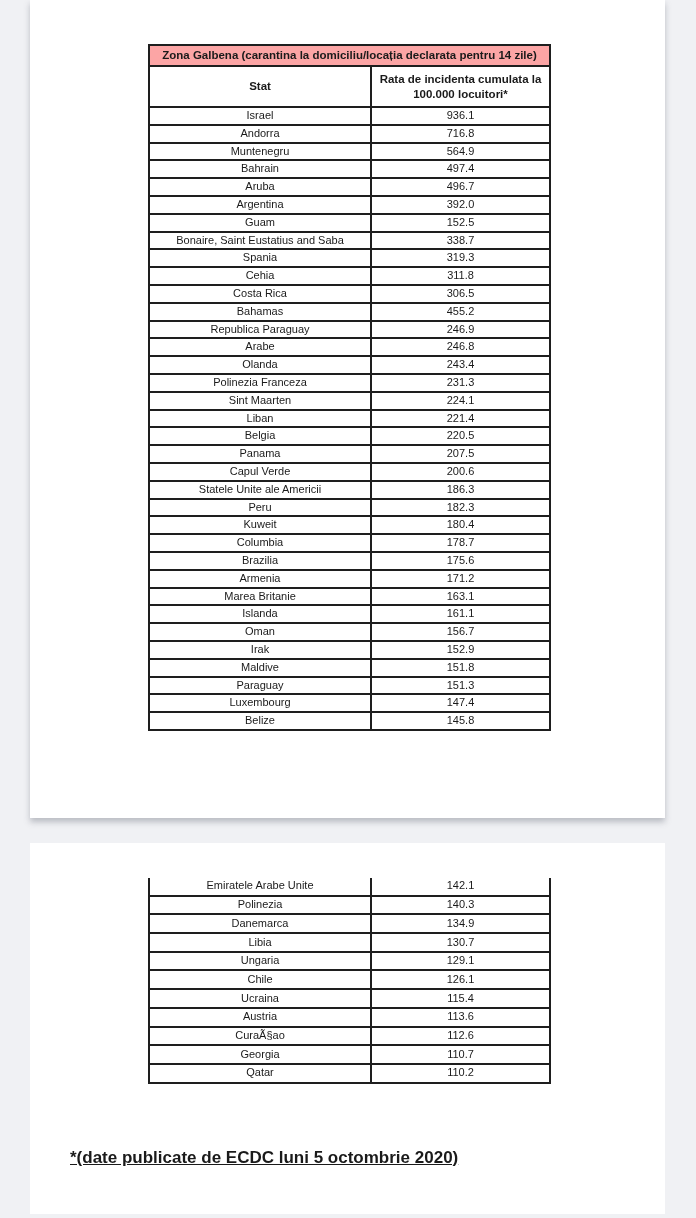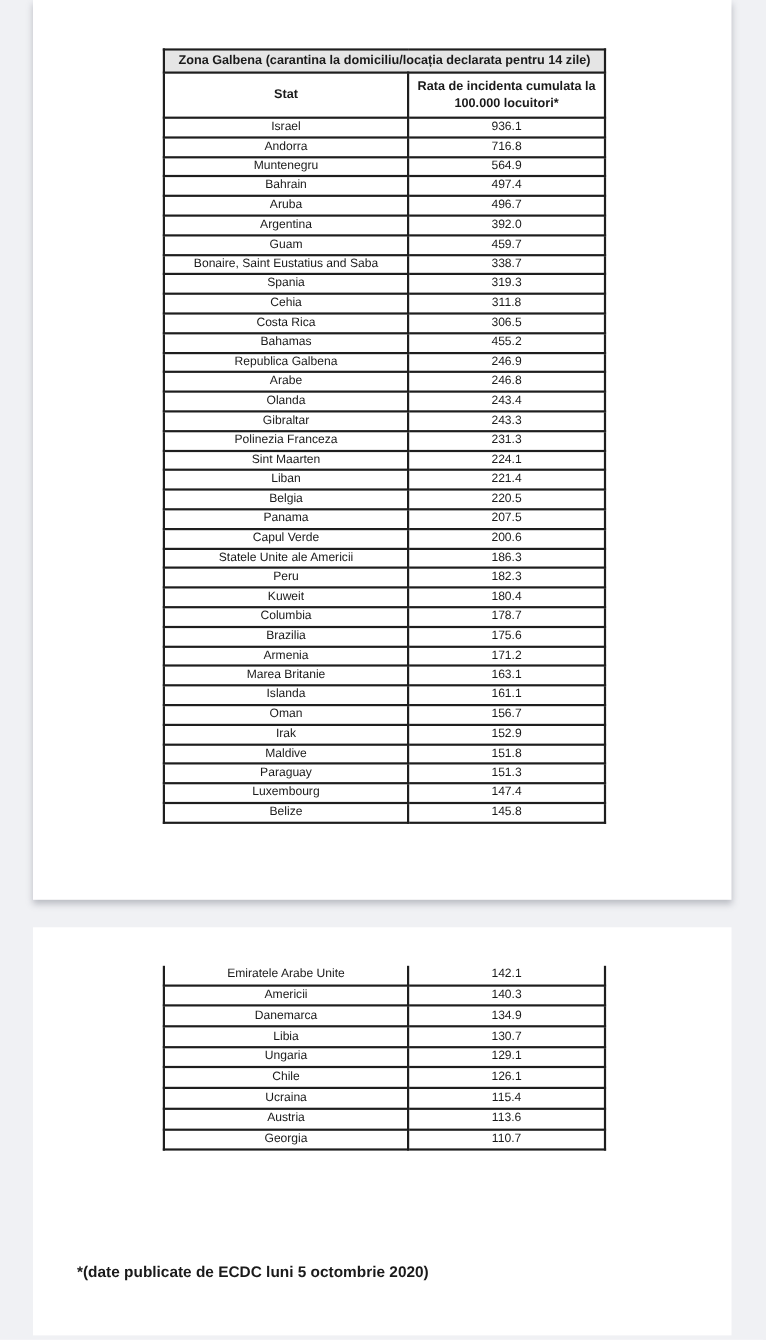--- a/index.html
+++ b/index.html
@@ -63,37 +63,38 @@
   }
   tr.col-header-row .line { display: block; }
   .t1 tbody td { height: 15.8px; }
   .t2 tbody td { height: 16.7px; }
   
   .t2 tbody tr:first-child td { border-top: none; }
   .footnote {
     position: absolute;
     left: 40px;
     top: 305px;
-    font-size: 14px;
+    font-size: 17px;
     font-weight: bold;
     white-space: nowrap;
+    text-decoration: underline;
   }
 </style>
 </head>
 <body>
 
 <div class="page page-1">
   <table class="zone-table t1">
     <colgroup>
       <col class="col-stat">
       <col class="col-rate">
     </colgroup>
     <thead>
       <tr>
-        <th colspan="2" class="table-title-cell" style="background: #e5e5e5;">Zona Galbena (carantina la domiciliu/locația declarata pentru 14 zile)</th>
+        <th colspan="2" class="table-title-cell" style="background: #fca5a5;">Zona Galbena (carantina la domiciliu/locația declarata pentru 14 zile)</th>
       </tr>
       <tr class="col-header-row">
         <th>Stat</th>
         <th>
           <span class="line">Rata de incidenta cumulata la</span>
           <span class="line">100.000 locuitori*</span>
         </th>
       </tr>
     </thead>
     <tbody>
@@ -116,21 +117,21 @@
         <tr>
           <td>Aruba</td>
           <td>496.7</td>
         </tr>
         <tr>
           <td>Argentina</td>
           <td>392.0</td>
         </tr>
         <tr>
           <td>Guam</td>
-          <td>459.7</td>
+          <td>152.5</td>
         </tr>
         <tr>
           <td>Bonaire, Saint Eustatius and Saba</td>
           <td>338.7</td>
         </tr>
         <tr>
           <td>Spania</td>
           <td>319.3</td>
         </tr>
         <tr>
@@ -139,34 +140,30 @@
         </tr>
         <tr>
           <td>Costa Rica</td>
           <td>306.5</td>
         </tr>
         <tr>
           <td>Bahamas</td>
           <td>455.2</td>
         </tr>
         <tr>
-          <td>Republica Galbena</td>
+          <td>Republica Paraguay</td>
           <td>246.9</td>
         </tr>
         <tr>
           <td>Arabe</td>
           <td>246.8</td>
         </tr>
         <tr>
           <td>Olanda</td>
           <td>243.4</td>
-        </tr>
-        <tr>
-          <td>Gibraltar</td>
-          <td>243.3</td>
         </tr>
         <tr>
           <td>Polinezia Franceza</td>
           <td>231.3</td>
         </tr>
         <tr>
           <td>Sint Maarten</td>
           <td>224.1</td>
         </tr>
         <tr>
@@ -250,21 +247,21 @@
     <colgroup>
       <col class="col-stat">
       <col class="col-rate">
     </colgroup>
     <tbody>
         <tr>
           <td>Emiratele Arabe Unite</td>
           <td>142.1</td>
         </tr>
         <tr>
-          <td>Americii</td>
+          <td>Polinezia</td>
           <td>140.3</td>
         </tr>
         <tr>
           <td>Danemarca</td>
           <td>134.9</td>
         </tr>
         <tr>
           <td>Libia</td>
           <td>130.7</td>
         </tr>
@@ -278,19 +275,27 @@
         </tr>
         <tr>
           <td>Ucraina</td>
           <td>115.4</td>
         </tr>
         <tr>
           <td>Austria</td>
           <td>113.6</td>
         </tr>
         <tr>
+          <td>CuraÃ§ao</td>
+          <td>112.6</td>
+        </tr>
+        <tr>
           <td>Georgia</td>
           <td>110.7</td>
+        </tr>
+        <tr>
+          <td>Qatar</td>
+          <td>110.2</td>
         </tr>
       </tbody>
   </table>
   <div class="footnote">*(date publicate de ECDC luni 5 octombrie 2020)</div>
 </div>
 
 </body></html>

